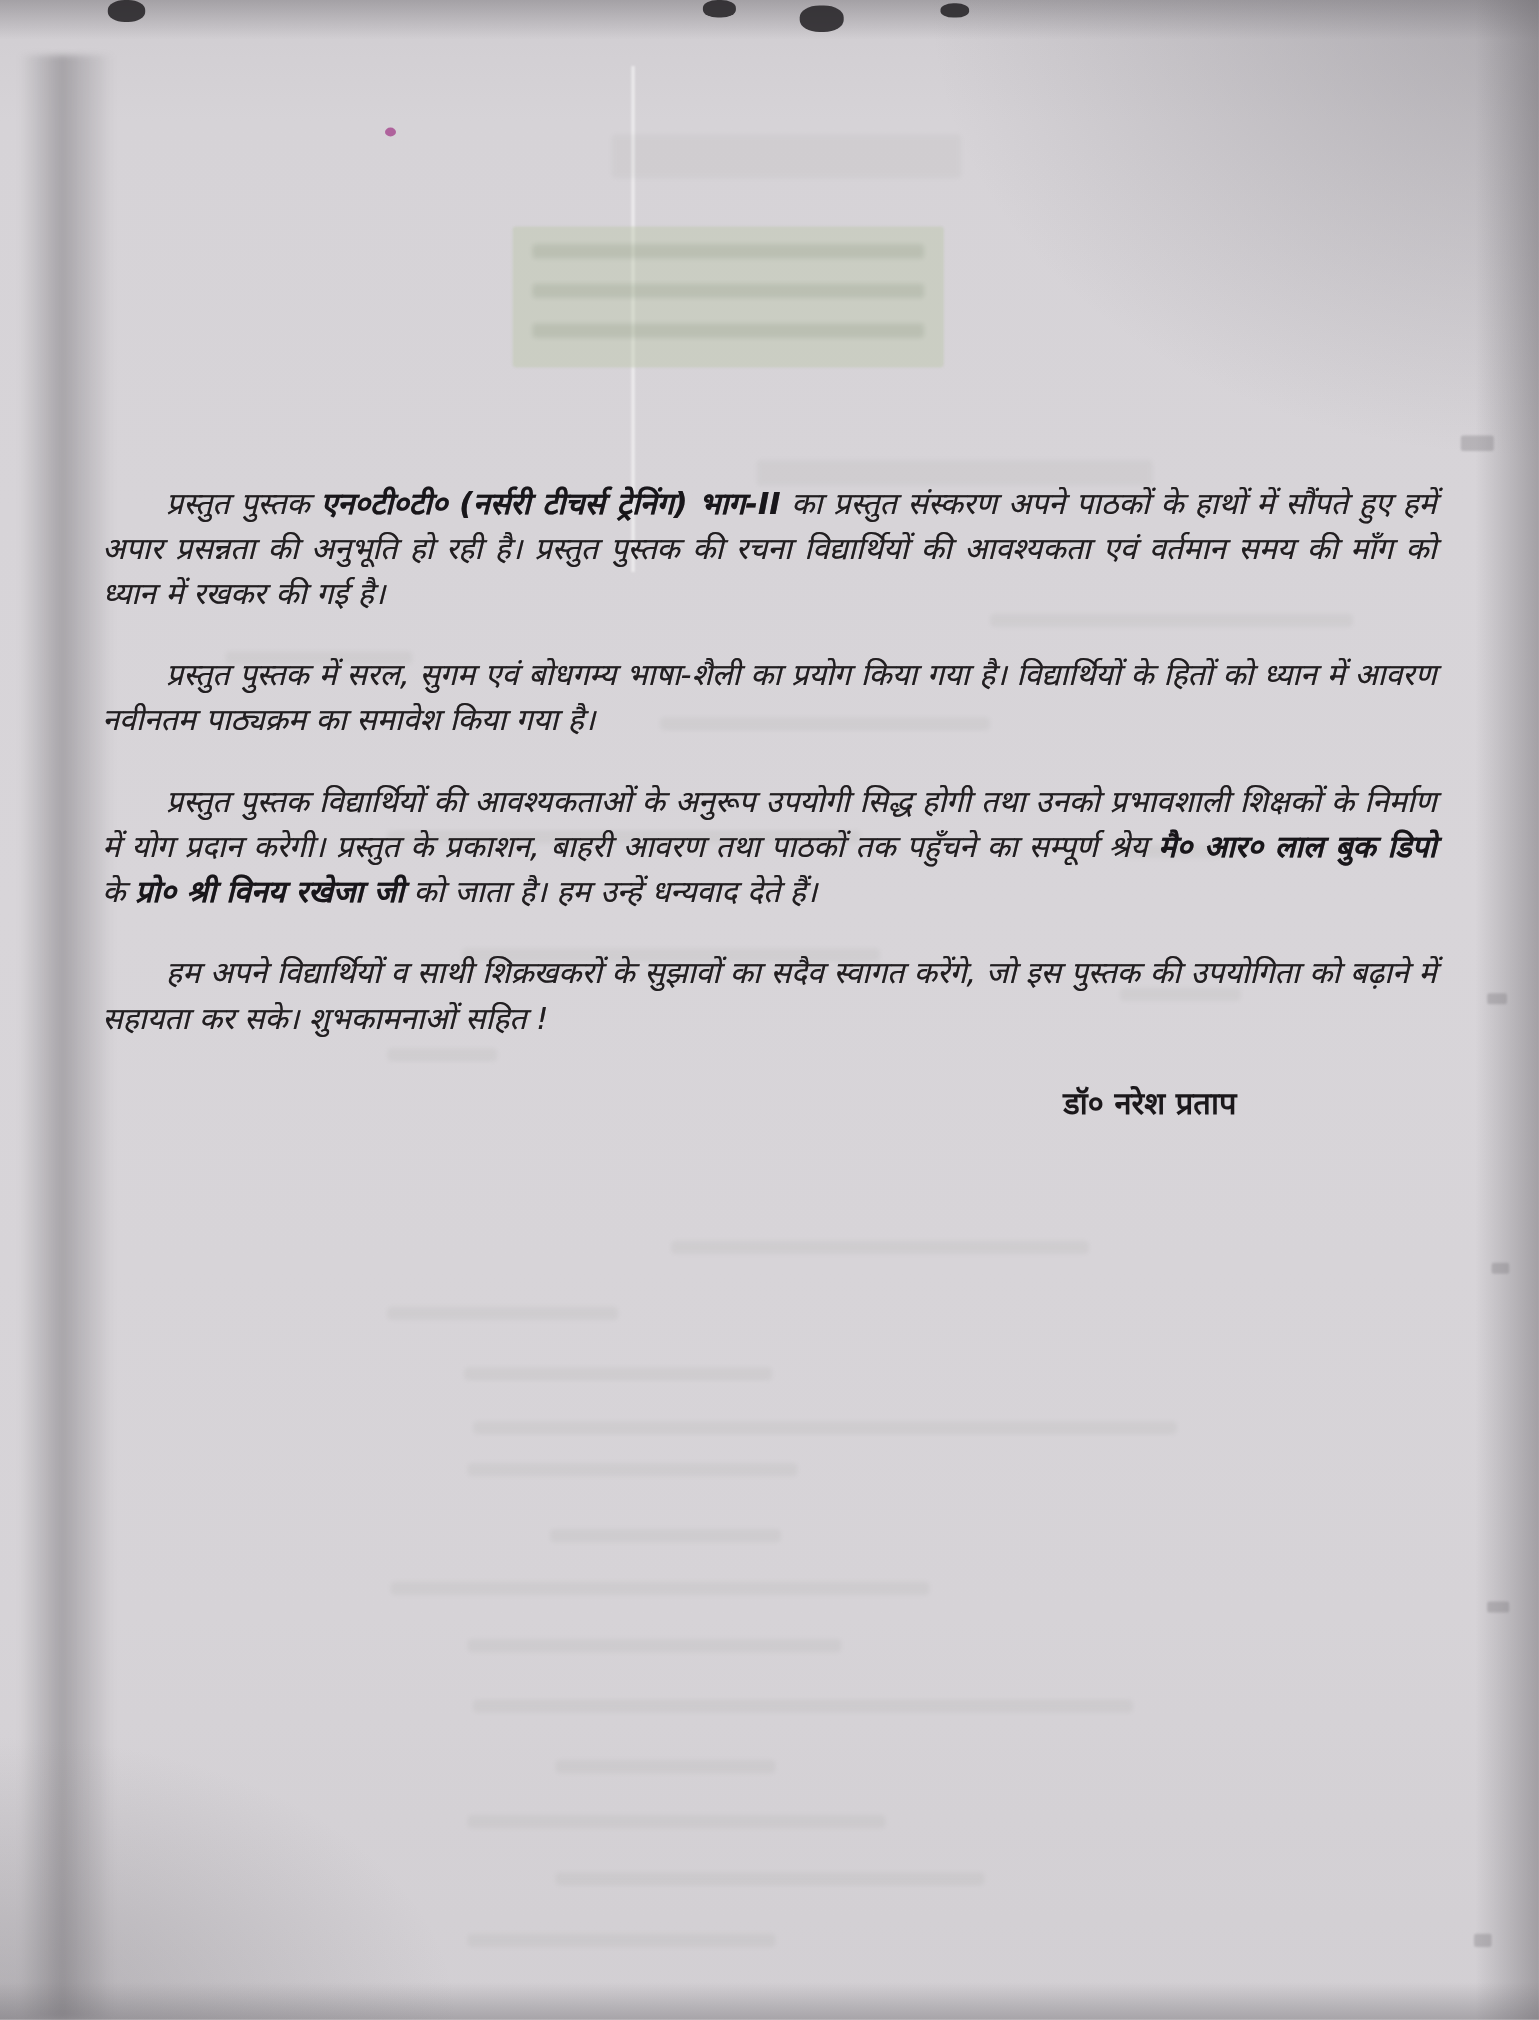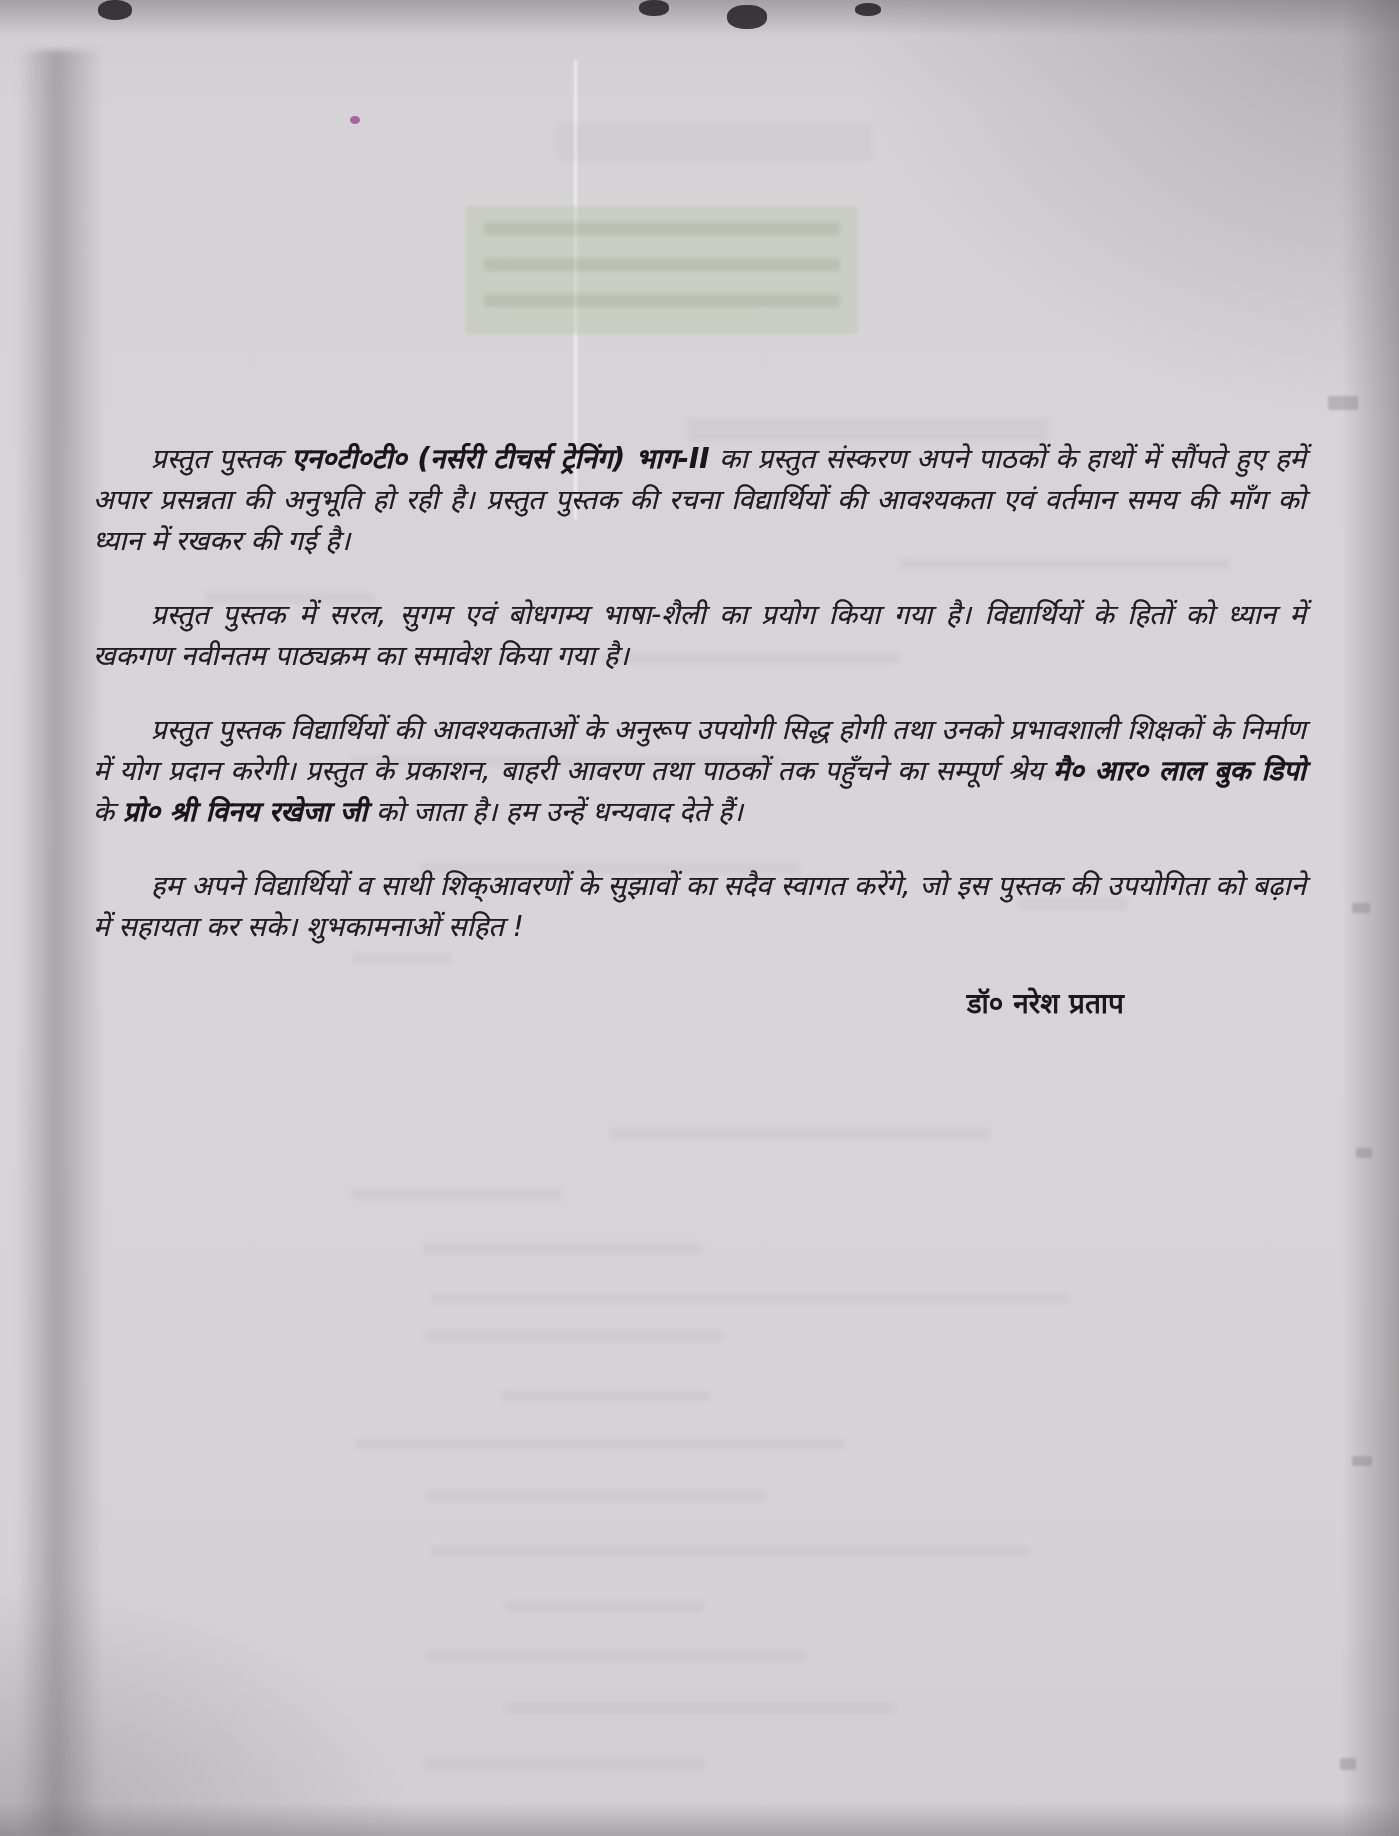--- a/index.html
+++ b/index.html
@@ -121,22 +121,22 @@
 
   <div class="speck" style="left:1328px; top:396px; width:30px; height:14px;"></div>
   <div class="speck" style="left:1352px; top:903px; width:18px; height:10px;"></div>
   <div class="speck" style="left:1356px; top:1148px; width:16px; height:10px;"></div>
   <div class="speck" style="left:1352px; top:1456px; width:20px; height:10px;"></div>
   <div class="speck" style="left:1340px; top:1758px; width:16px; height:12px;"></div>
 
   <div class="content">
     <div>
         <p class="para"><span>प्रस्तुत पुस्तक </span><span class="b">एन०टी०टी० (नर्सरी टीचर्स ट्रेनिंग) भाग-II</span><span> का प्रस्तुत संस्करण अपने पाठकों के हाथों में सौंपते हुए हमें अपार प्रसन्नता की अनुभूति हो रही है। प्रस्तुत पुस्तक की रचना विद्यार्थियों की आवश्यकता एवं वर्तमान समय की माँग को ध्यान में रखकर की गई है।</span></p>
-        <p class="para"><span>प्रस्तुत पुस्तक में सरल, सुगम एवं बोधगम्य भाषा-शैली का प्रयोग किया गया है। विद्यार्थियों के हितों को ध्यान में खकगण नवीनतम पाठ्यक्रम का समावेश किया गया है।</span></p>
+        <p class="para"><span>प्रस्तुत पुस्तक में सरल, सुगम एवं बोधगम्य भाषा-शैली का प्रयोग किया गया है। विद्यार्थियों के हितों को ध्यान में आवरण नवीनतम पाठ्यक्रम का समावेश किया गया है।</span></p>
         <p class="para"><span>प्रस्तुत पुस्तक विद्यार्थियों की आवश्यकताओं के अनुरूप उपयोगी सिद्ध होगी तथा उनको प्रभावशाली शिक्षकों के निर्माण में योग प्रदान करेगी। प्रस्तुत के प्रकाशन, बाहरी आवरण तथा पाठकों तक पहुँचने का सम्पूर्ण श्रेय </span><span class="b">मै० आर० लाल बुक डिपो</span><span> के </span><span class="b">प्रो० श्री विनय रखेजा जी</span><span> को जाता है। हम उन्हें धन्यवाद देते हैं।</span></p>
-        <p class="para"><span>हम अपने विद्यार्थियों व साथी शिक्आवरणों के सुझावों का सदैव स्वागत करेंगे, जो इस पुस्तक की उपयोगिता को बढ़ाने में सहायता कर सके। शुभकामनाओं सहित !</span></p>
+        <p class="para"><span>हम अपने विद्यार्थियों व साथी शिक्रखकरों के सुझावों का सदैव स्वागत करेंगे, जो इस पुस्तक की उपयोगिता को बढ़ाने में सहायता कर सके। शुभकामनाओं सहित !</span></p>
       </div>
     <div class="signature">
       <div>डॉ० नरेश प्रताप</div>
     </div>
   </div>
 
 </div>
 
 </body></html>

